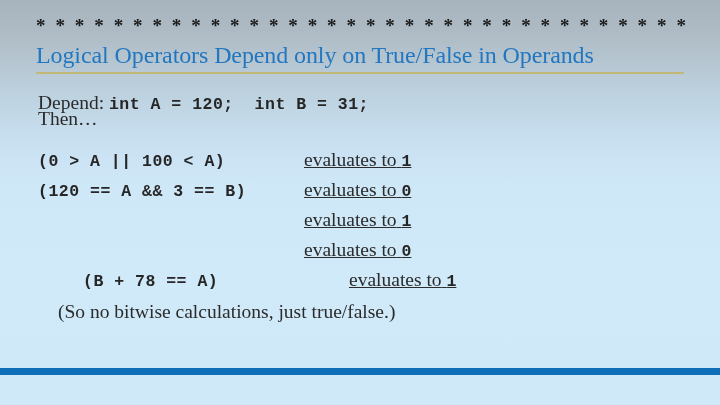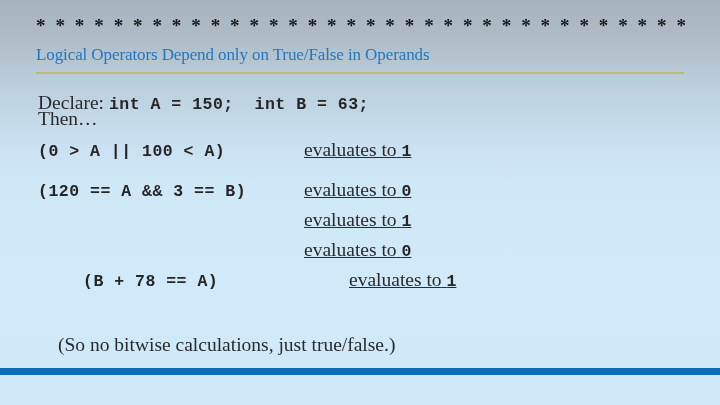--- a/index.html
+++ b/index.html
@@ -49,21 +49,21 @@
   .star-row span {
     display: inline-block;
   }
 
   .title {
     position: absolute;
     left: 36px;
     top: 40px;
     width: 660px;
     font-family: "Liberation Serif", serif;
-    font-size: 17px;
+    font-size: 24px;
     font-weight: 400;
     color: #2277c0;
     white-space: nowrap;
     letter-spacing: -0.1px;
     line-height: 30px;
   }
 
   .title-rule {
     position: absolute;
     left: 36px;
@@ -198,26 +198,26 @@
       <span>*</span>
     </div>
 
   <div class="title">Logical Operators Depend only on True/False in Operands</div>
 
   <div class="title-rule"></div>
 
   <div class="body-area">
 
     <div class="line" style="top:4px;">
-      <span class="serif">Declare:</span><span class="serif">&nbsp;</span><span class="mono">int A = 150;</span><span class="mono">&nbsp;&nbsp;</span><span class="mono">int B = 63;</span>
+      <span class="serif">Depend:</span><span class="serif">&nbsp;</span><span class="mono">int A = 120;</span><span class="mono">&nbsp;&nbsp;</span><span class="mono">int B = 31;</span>
     </div>
 
     <div class="line serif" style="top:20px;">Then…</div>
 
-    <div class="row" style="top:51px;">
+    <div class="row" style="top:61px;">
       <span class="expr mono">(0 &gt; A || 100 &lt; A)</span>
       <span class="result serif"><span>evaluates to</span> <span class="val">1</span></span>
     </div>
 
     <div class="row" style="top:91px;text-align:right;">
       <span class="expr mono">(120 == A &amp;&amp; 3 == B)</span>
       <span class="result serif"><span>evaluates to</span> <span class="val">0</span></span>
     </div>
 
     <div class="row" style="top:121px;">
@@ -226,21 +226,21 @@
 
     <div class="row" style="top:151px;">
       <span class="result serif"><span>evaluates to</span> <span class="val">0</span></span>
     </div>
 
     <div class="row" style="top:181px;margin-left:45px;">
       <span class="expr mono">(B + 78 == A)</span>
       <span class="result serif"><span>evaluates to</span> <span class="val">1</span></span>
     </div>
 
-    <div class="note" style="top:213px;margin-top:33px;">(So no bitwise calculations, just true/false.)</div>
+    <div class="note" style="top:213px;">(So no bitwise calculations, just true/false.)</div>
 
   </div>
 
   <div class="footer-bar"></div>
   <div class="footer-strip">
     
     
     
   </div>
 

